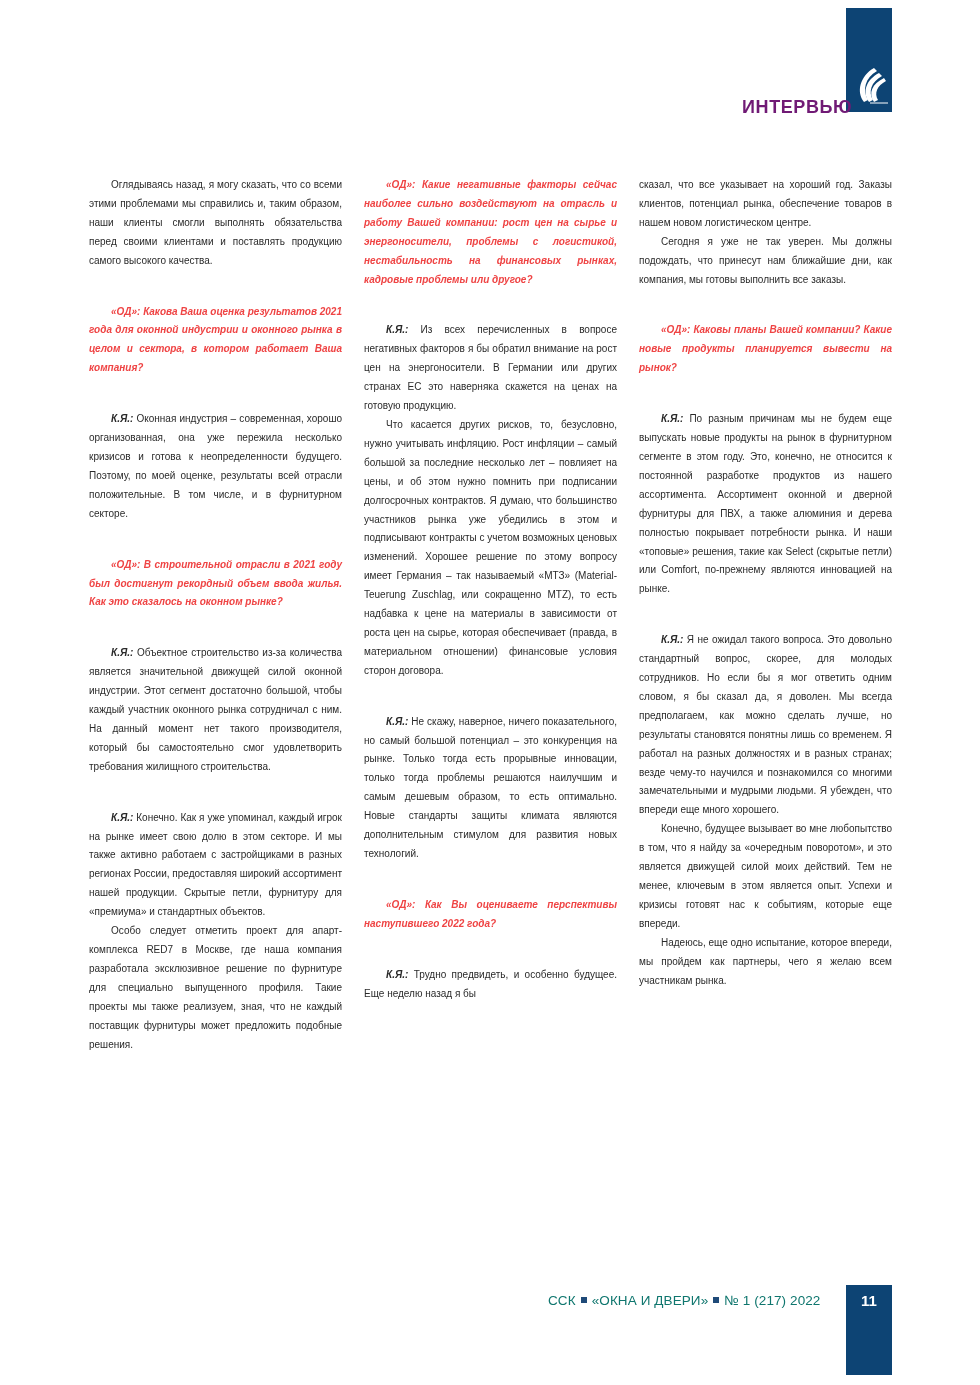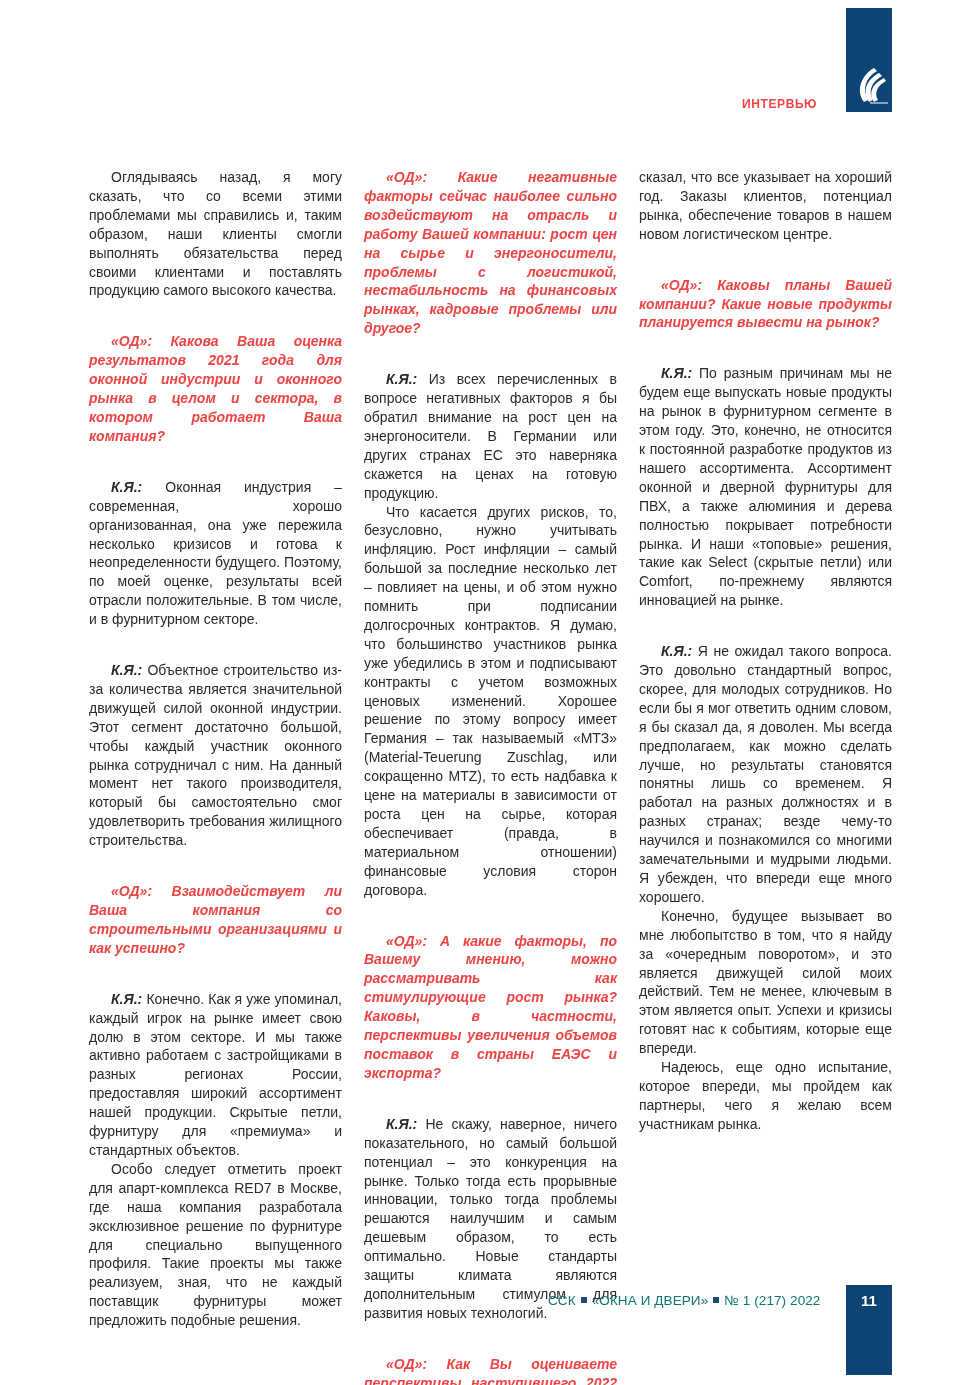--- a/index.html
+++ b/index.html
@@ -1,24 +1,24 @@
 <!DOCTYPE html>
 <html><head>
 <meta charset="utf-8">
 <style>
   html, body { margin: 0; padding: 0; background: #ffffff; }
   body { width: 980px; height: 1385px; position: relative; overflow: hidden;
          font-family: "Liberation Sans", sans-serif; color: #2a2a2a; }
 
   .top-bar { position: absolute; left: 846px; top: 8px; width: 46px; height: 104px; background: #0d4474; }
   .logo { position: absolute; left: 850px; top: 62px; width: 40px; height: 44px; }
-  .section-label { position: absolute; left: 742px; top: 97px; font-weight: 700; font-size: 12px;
-                   letter-spacing: 0.6px; color: #ef4444; }
+  .section-label { position: absolute; left: 742px; top: 97px; font-weight: 700; font-size: 18px;
+                   letter-spacing: 0.6px; color: #701a75; }
 
-  .column { position: absolute; top: 168px; width: 253px; font-size: 14px; line-height: 18.9px;
+  .column { position: absolute; top: 176px; width: 253px; font-size: 10px; line-height: 18.9px;
             text-align: justify; }
   .col-1 { left: 89px; }
   .col-2 { left: 364px; }
   .col-3 { left: 639px; }
 
   .para { margin: 0; text-indent: 22px; hyphens: manual; }
   .gap { margin-top: 32px; }
   .question { font-weight: 700; font-style: italic; color: #ef4444; }
   .speaker { font-weight: 700; font-style: italic; }
 
@@ -37,38 +37,38 @@
   <path d="M19 40 C 12 30, 16 18, 29 11 L 32 14 C 21 20, 18 30, 23 38 Z" fill="#ffffff"></path>
   <path d="M24 40 C 18 31, 22 22, 34 16 L 36 19 C 27 24, 24 31, 28 38 Z" fill="#ffffff"></path>
   <line x1="20" y1="41" x2="38" y2="41" stroke="#ffffff" stroke-width="1"></line>
 </svg>
 <div class="section-label">ИНТЕРВЬЮ</div>
 
 <div class="column col-1">
   <p class="para"><span>Оглядываясь назад, я могу сказать, что со всеми этими проблемами мы справились и, таким образом, наши клиенты смогли выполнять обязательства перед своими клиентами и поставлять продукцию самого высокого качества.</span></p>
   <p class="para gap question"><span>«ОД»:</span><span> Какова Ваша оценка результатов 2021 года для оконной индустрии и оконного рынка в целом и сектора, в котором работает Ваша компания?</span></p>
   <p class="para gap"><span class="speaker">К.Я.:</span><span> Оконная индустрия – современная, хорошо организованная, она уже пережила несколько кризисов и готова к неопределенности будущего. Поэтому, по моей оценке, результаты всей отрасли положительные. В том числе, и в фурнитурном секторе.</span></p>
+  <p class="para gap question"><span>«ОД»:</span><span> В строительной отрасли в 2021 году был достигнут рекордный объем ввода жилья. Как это сказалось на оконном рынке?</span></p>
   <p class="para gap"><span class="speaker">К.Я.:</span><span> Объектное строительство из-за количества является значительной движущей силой оконной индустрии. Этот сегмент достаточно большой, чтобы каждый участник оконного рынка сотрудничал с ним. На данный момент нет такого производителя, который бы самостоятельно смог удовлетворить требования жилищного строительства.</span></p>
-  <p class="para gap question"><span>«ОД»:</span><span> Взаимодействует ли Ваша компания со строительными организациями и как успешно?</span></p>
   <p class="para gap"><span class="speaker">К.Я.:</span><span> Конечно. Как я уже упоминал, каждый игрок на рынке имеет свою долю в этом секторе. И мы также активно работаем с застройщиками в разных регионах России, предоставляя широкий ассортимент нашей продукции. Скрытые петли, фурнитуру для «премиума» и стандартных объектов.</span></p>
   <p class="para"><span>Особо следует отметить проект для апарт-комплекса RED7 в Москве, где наша компания разработала эксклюзивное решение по фурнитуре для специально выпущенного профиля. Такие проекты мы также реализуем, зная, что не каждый поставщик фурнитуры может предложить подобные решения.</span></p>
 </div>
 
 <div class="column col-2">
   <p class="para question"><span>«ОД»:</span><span> Какие негативные факторы сейчас наиболее сильно воздействуют на отрасль и работу Вашей компании: рост цен на сырье и энергоносители, проблемы с логистикой, нестабильность на финансовых рынках, кадровые проблемы или другое?</span></p>
   <p class="para gap"><span class="speaker">К.Я.:</span><span> Из всех перечисленных в вопросе негативных факторов я бы обратил внимание на рост цен на энергоносители. В Германии или других странах ЕС это наверняка скажется на ценах на готовую продукцию.</span></p>
   <p class="para"><span>Что касается других рисков, то, безусловно, нужно учитывать инфляцию. Рост инфляции – самый большой за последние несколько лет – повлияет на цены, и об этом нужно помнить при подписании долгосрочных контрактов. Я думаю, что большинство участников рынка уже убедились в этом и подписывают контракты с учетом возможных ценовых изменений. Хорошее решение по этому вопросу имеет Германия – так называемый «МТЗ» (Material-Teuerung Zuschlag, или сокращенно MTZ), то есть надбавка к цене на материалы в зависимости от роста цен на сырье, которая обеспечивает (правда, в материальном отношении) финансовые условия сторон договора.</span></p>
-  <p class="para gap question"><span>«ОД»:</span><span> А какие факторы, по Вашему мнению, можно рассматривать как стимулирующие рост рынка? Каковы, в частности, перспективы увеличения объемов поставок в страны ЕАЭС и экспорта?</span></p>
   <p class="para gap"><span class="speaker">К.Я.:</span><span> Не скажу, наверное, ничего показательного, но самый большой потенциал – это конкуренция на рынке. Только тогда есть прорывные инновации, только тогда проблемы решаются наилучшим и самым дешевым образом, то есть оптимально. Новые стандарты защиты климата являются дополнительным стимулом для развития новых технологий.</span></p>
   <p class="para gap question"><span>«ОД»:</span><span> Как Вы оцениваете перспективы наступившего 2022 года?</span></p>
   <p class="para gap"><span class="speaker">К.Я.:</span><span> Трудно предвидеть, и особенно будущее. Еще неделю назад я бы</span></p>
 </div>
 
 <div class="column col-3">
   <p class="para" style="text-indent:0"><span>сказал, что все указывает на хороший год. Заказы клиентов, потенциал рынка, обеспечение товаров в нашем новом логистическом центре.</span></p>
+  <p class="para"><span>Сегодня я уже не так уверен. Мы должны подождать, что принесут нам ближайшие дни, как компания, мы готовы выполнить все заказы.</span></p>
   <p class="para gap question"><span>«ОД»:</span><span> Каковы планы Вашей компании? Какие новые продукты планируется вывести на рынок?</span></p>
   <p class="para gap"><span class="speaker">К.Я.:</span><span> По разным причинам мы не будем еще выпускать новые продукты на рынок в фурнитурном сегменте в этом году. Это, конечно, не относится к постоянной разработке продуктов из нашего ассортимента. Ассортимент оконной и дверной фурнитуры для ПВХ, а также алюминия и дерева полностью покрывает потребности рынка. И наши «топовые» решения, такие как Select (скрытые петли) или Comfort, по-прежнему являются инновацией на рынке.</span></p>
   <p class="para gap"><span class="speaker">К.Я.:</span><span> Я не ожидал такого вопроса. Это довольно стандартный вопрос, скорее, для молодых сотрудников. Но если бы я мог ответить одним словом, я бы сказал да, я доволен. Мы всегда предполагаем, как можно сделать лучше, но результаты становятся понятны лишь со временем. Я работал на разных должностях и в разных странах; везде чему-то научился и познакомился со многими замечательными и мудрыми людьми. Я убежден, что впереди еще много хорошего.</span></p>
   <p class="para"><span>Конечно, будущее вызывает во мне любопытство в том, что я найду за «очередным поворотом», и это является движущей силой моих действий. Тем не менее, ключевым в этом является опыт. Успехи и кризисы готовят нас к событиям, которые еще впереди.</span></p>
   <p class="para"><span>Надеюсь, еще одно испытание, которое впереди, мы пройдем как партнеры, чего я желаю всем участникам рынка.</span></p>
 </div>
 
 <div class="footer-text">
   <span>ССК</span><span class="sq"></span><span>«ОКНА И ДВЕРИ»</span><span class="sq"></span><span>№ 1 (217) 2022</span>
 </div>

